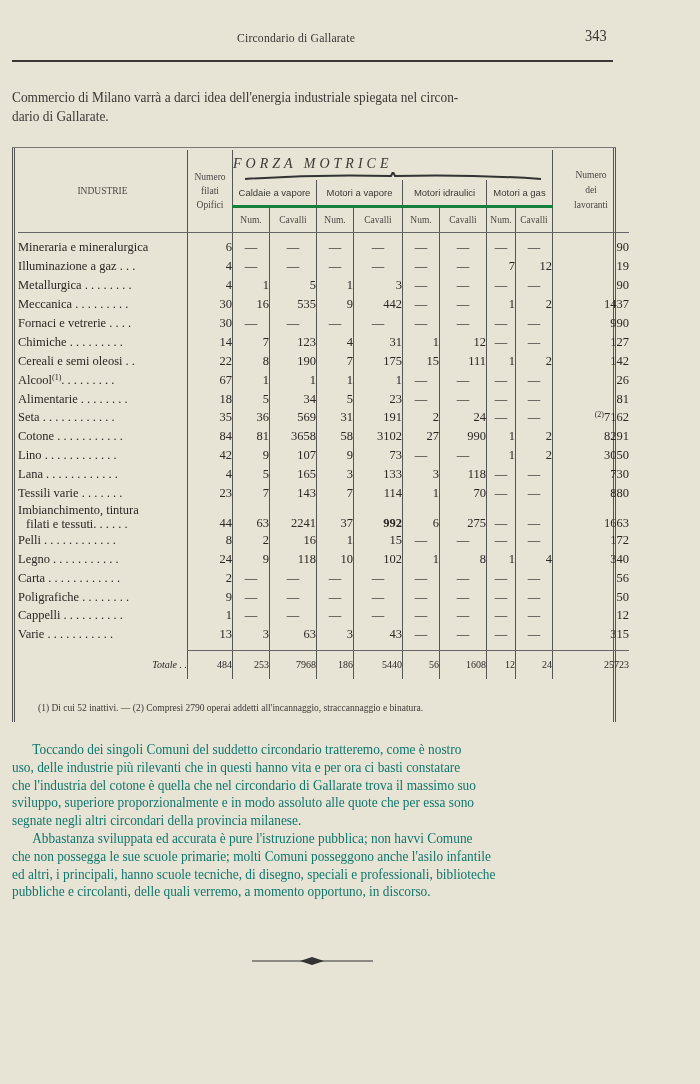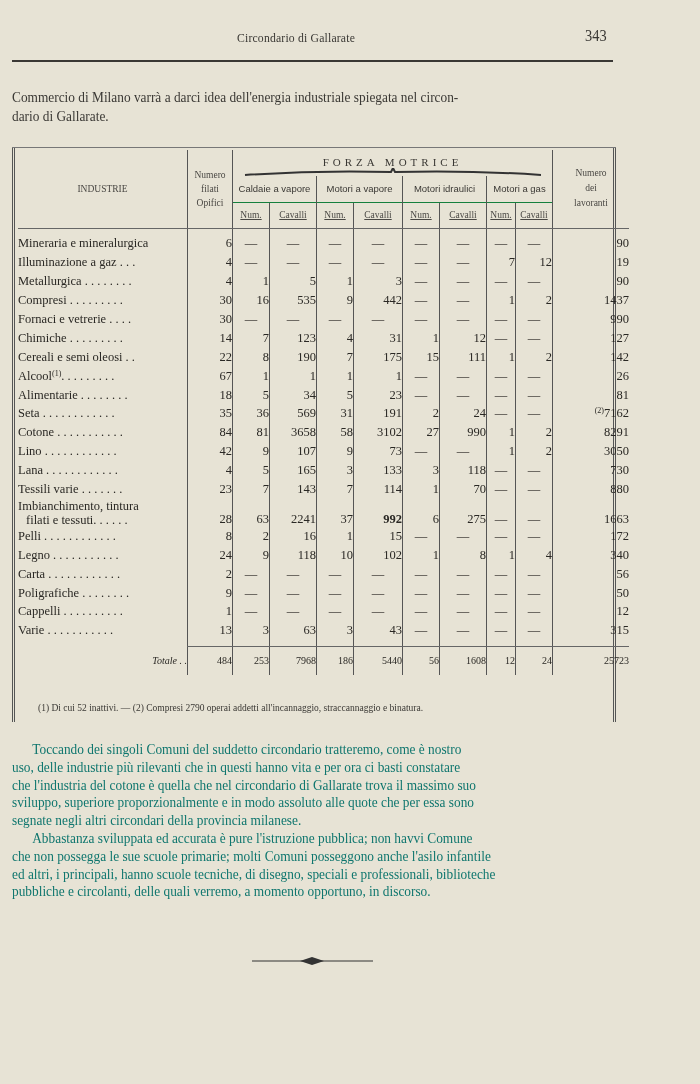--- a/index.html
+++ b/index.html
@@ -11,23 +11,23 @@
   .running-title { position:absolute; left:237px; top:0; font-size:13px; letter-spacing:0.2px; color:#3a3834; transform:scaleX(0.9); transform-origin:left; }
   .page-num { position:absolute; left:585px; top:-3px; font-size:16px; color:#3a3834; transform:scaleX(0.9); transform-origin:left; }
   .head-rule { position:absolute; top:60px; left:12px; width:601px; height:0; border-top:2px solid #3a3834; }
   .intro { position:absolute; top:88px; left:12px; width:604px; font-size:14.5px; line-height:19px; color:#3a3834; transform:scaleX(0.92); transform-origin:left; white-space:nowrap; }
   .frame { position:absolute; top:148px; left:12px; width:598px; height:574px; border-left:3px double #555; border-right:3px double #555; }
   .frame-top { position:absolute; top:147px; left:12px; width:604px; border-top:1px solid #777; }
   table.stats { position:absolute; top:150px; left:18px; border-collapse:collapse; font-size:12.5px; color:#2a2824; }
   table.stats td, table.stats th { padding:0; font-weight:normal; }
   .hdr { font-size:9.5px; color:#4a4844; text-align:center; vertical-align:middle; }
   .hdr-b { font-size:9.5px; font-weight:bold; color:#3a3834; text-align:center; font-family:"Liberation Sans Narrow","Liberation Sans",sans-serif; }
-  .forza { font-size:11px; letter-spacing:4px; text-align:center; color:#3a3834; height:24px; }
+  .forza { font-size:14px; letter-spacing:4px; text-align:left; color:#3a3834; height:24px;font-style:italic; }
   .vl { border-left:1px solid #555; }
-  .bt { border-top:1px solid #15803d;text-decoration:underline; }
+  .bt { border-top:3px solid #15803d; }
   .bb { border-bottom:1px solid #666; }
   td.name { width:165px; padding-left:4px; text-align:left; white-space:nowrap; height:18.9px; font-size:12.5px; }
   td.num { text-align:right; padding-right:6px; height:18.9px; }
   td.dash { text-align:center; }
   .w-op { width:44px; } .w-n { width:36px; } .w-c { width:46px; } .w-n2 { width:36px; } .w-c2 { width:48px; }
   .w-n3 { width:36px; } .w-c3 { width:46px; } .w-n4 { width:28px; } .w-c4 { width:36px; } .w-lav { width:76px; }
   .total-row td { height:28px; font-size:10px; }
   .tot-label { font-style:italic; text-align:right; padding-right:8px; }
   .sup { font-size:8px; vertical-align:top; }
   .footnote { position:absolute; top:703px; left:38px; font-size:9.5px; color:#3a3834; white-space:nowrap; }
@@ -125,21 +125,21 @@
         <td class="num vl">5</td>
         <td class="num vl">1</td>
         <td class="num vl">3</td>
         <td class="num vl dash">—</td>
         <td class="num vl dash">—</td>
         <td class="num vl dash">—</td>
         <td class="num vl dash">—</td>
         <td class="num vl">90</td>
       </tr>
       <tr>
-        <td class="name">Compresi . . . . . . . . .</td>
+        <td class="name">Meccanica . . . . . . . . .</td>
         <td class="num vl">30</td>
         <td class="num vl">16</td>
         <td class="num vl">535</td>
         <td class="num vl">9</td>
         <td class="num vl">442</td>
         <td class="num vl dash">—</td>
         <td class="num vl dash">—</td>
         <td class="num vl">1</td>
         <td class="num vl">2</td>
         <td class="num vl">1437</td>
@@ -272,21 +272,21 @@
         <td class="num vl">70</td>
         <td class="num vl dash">—</td>
         <td class="num vl dash">—</td>
         <td class="num vl">880</td>
       </tr>
       <tr>
         <td class="name" style="line-height: 14px;">
           <div>Imbianchimento, tintura</div>
           <div style="padding-left:8px">filati e tessuti. . . . . .</div>
         </td>
-        <td class="num vl" style="vertical-align: bottom;">28</td>
+        <td class="num vl" style="vertical-align: bottom;">44</td>
         <td class="num vl" style="vertical-align: bottom;">63</td>
         <td class="num vl" style="vertical-align: bottom;">2241</td>
         <td class="num vl" style="vertical-align: bottom;">37</td>
         <td class="num vl" style="vertical-align: bottom; font-weight: bold;">992</td>
         <td class="num vl" style="vertical-align: bottom;">6</td>
         <td class="num vl" style="vertical-align: bottom;">275</td>
         <td class="num vl dash" style="vertical-align: bottom;">—</td>
         <td class="num vl dash" style="vertical-align: bottom;">—</td>
         <td class="num vl" style="vertical-align: bottom;">1663</td>
       </tr>

